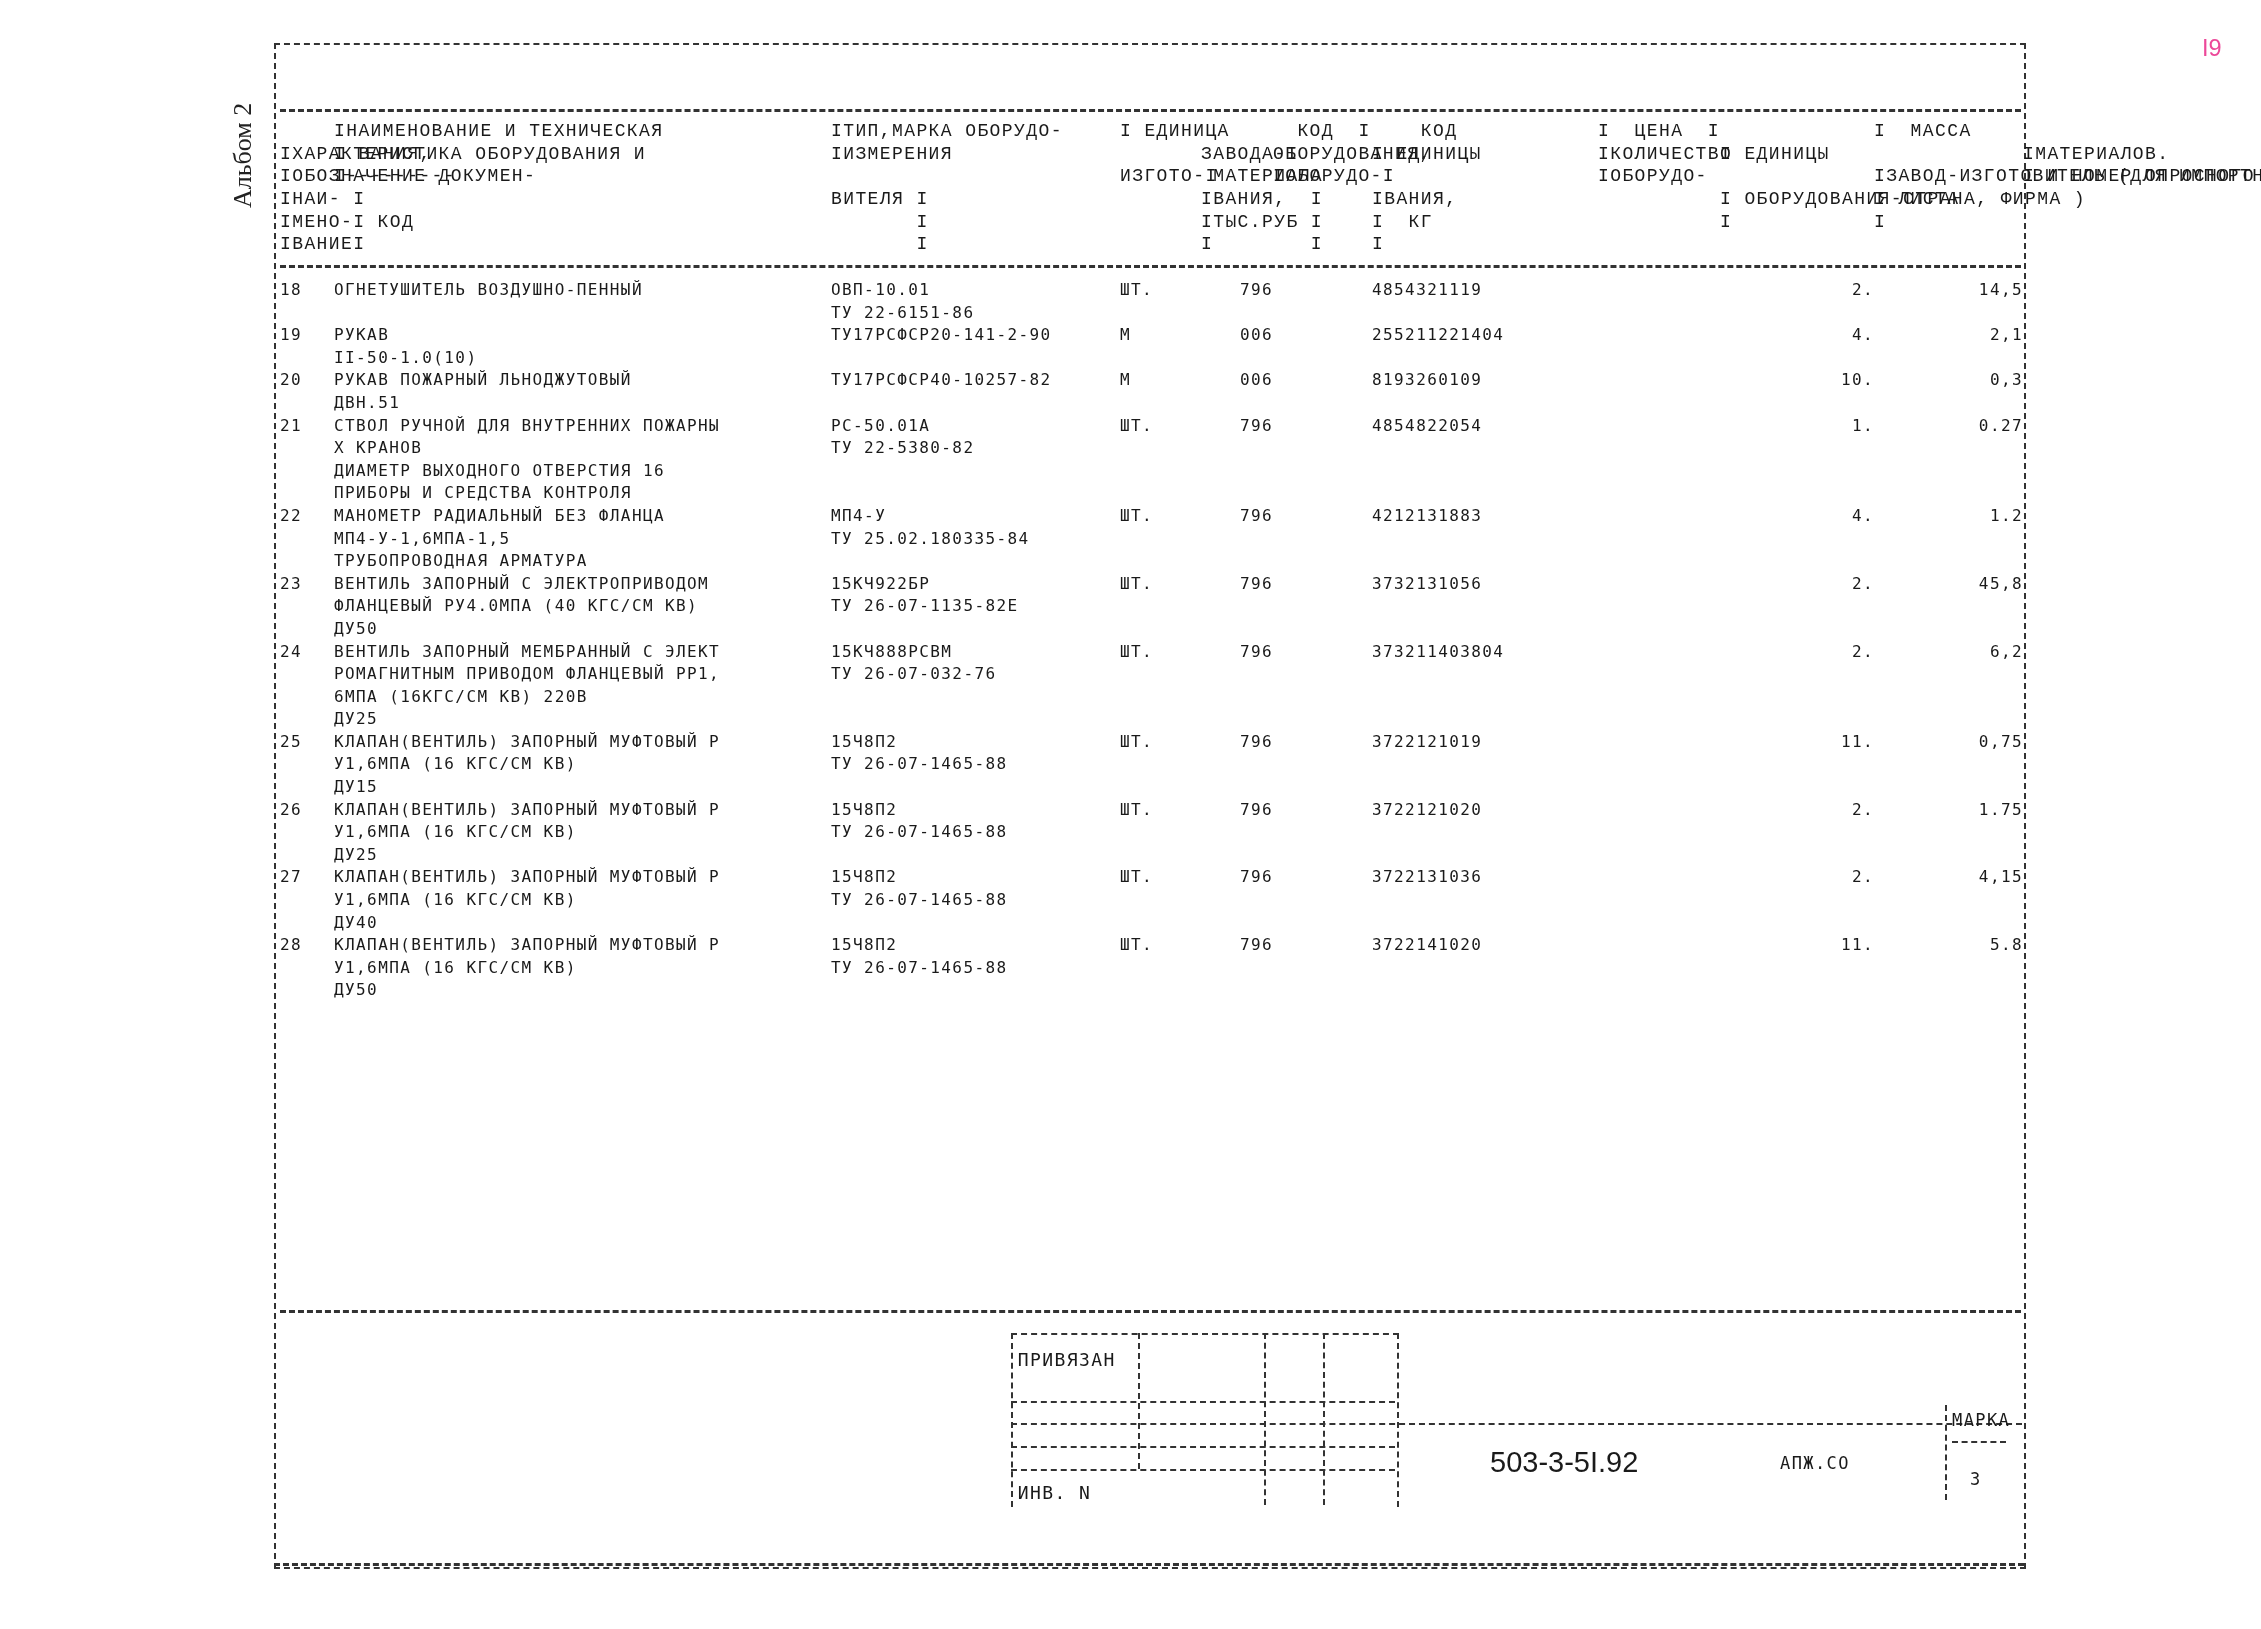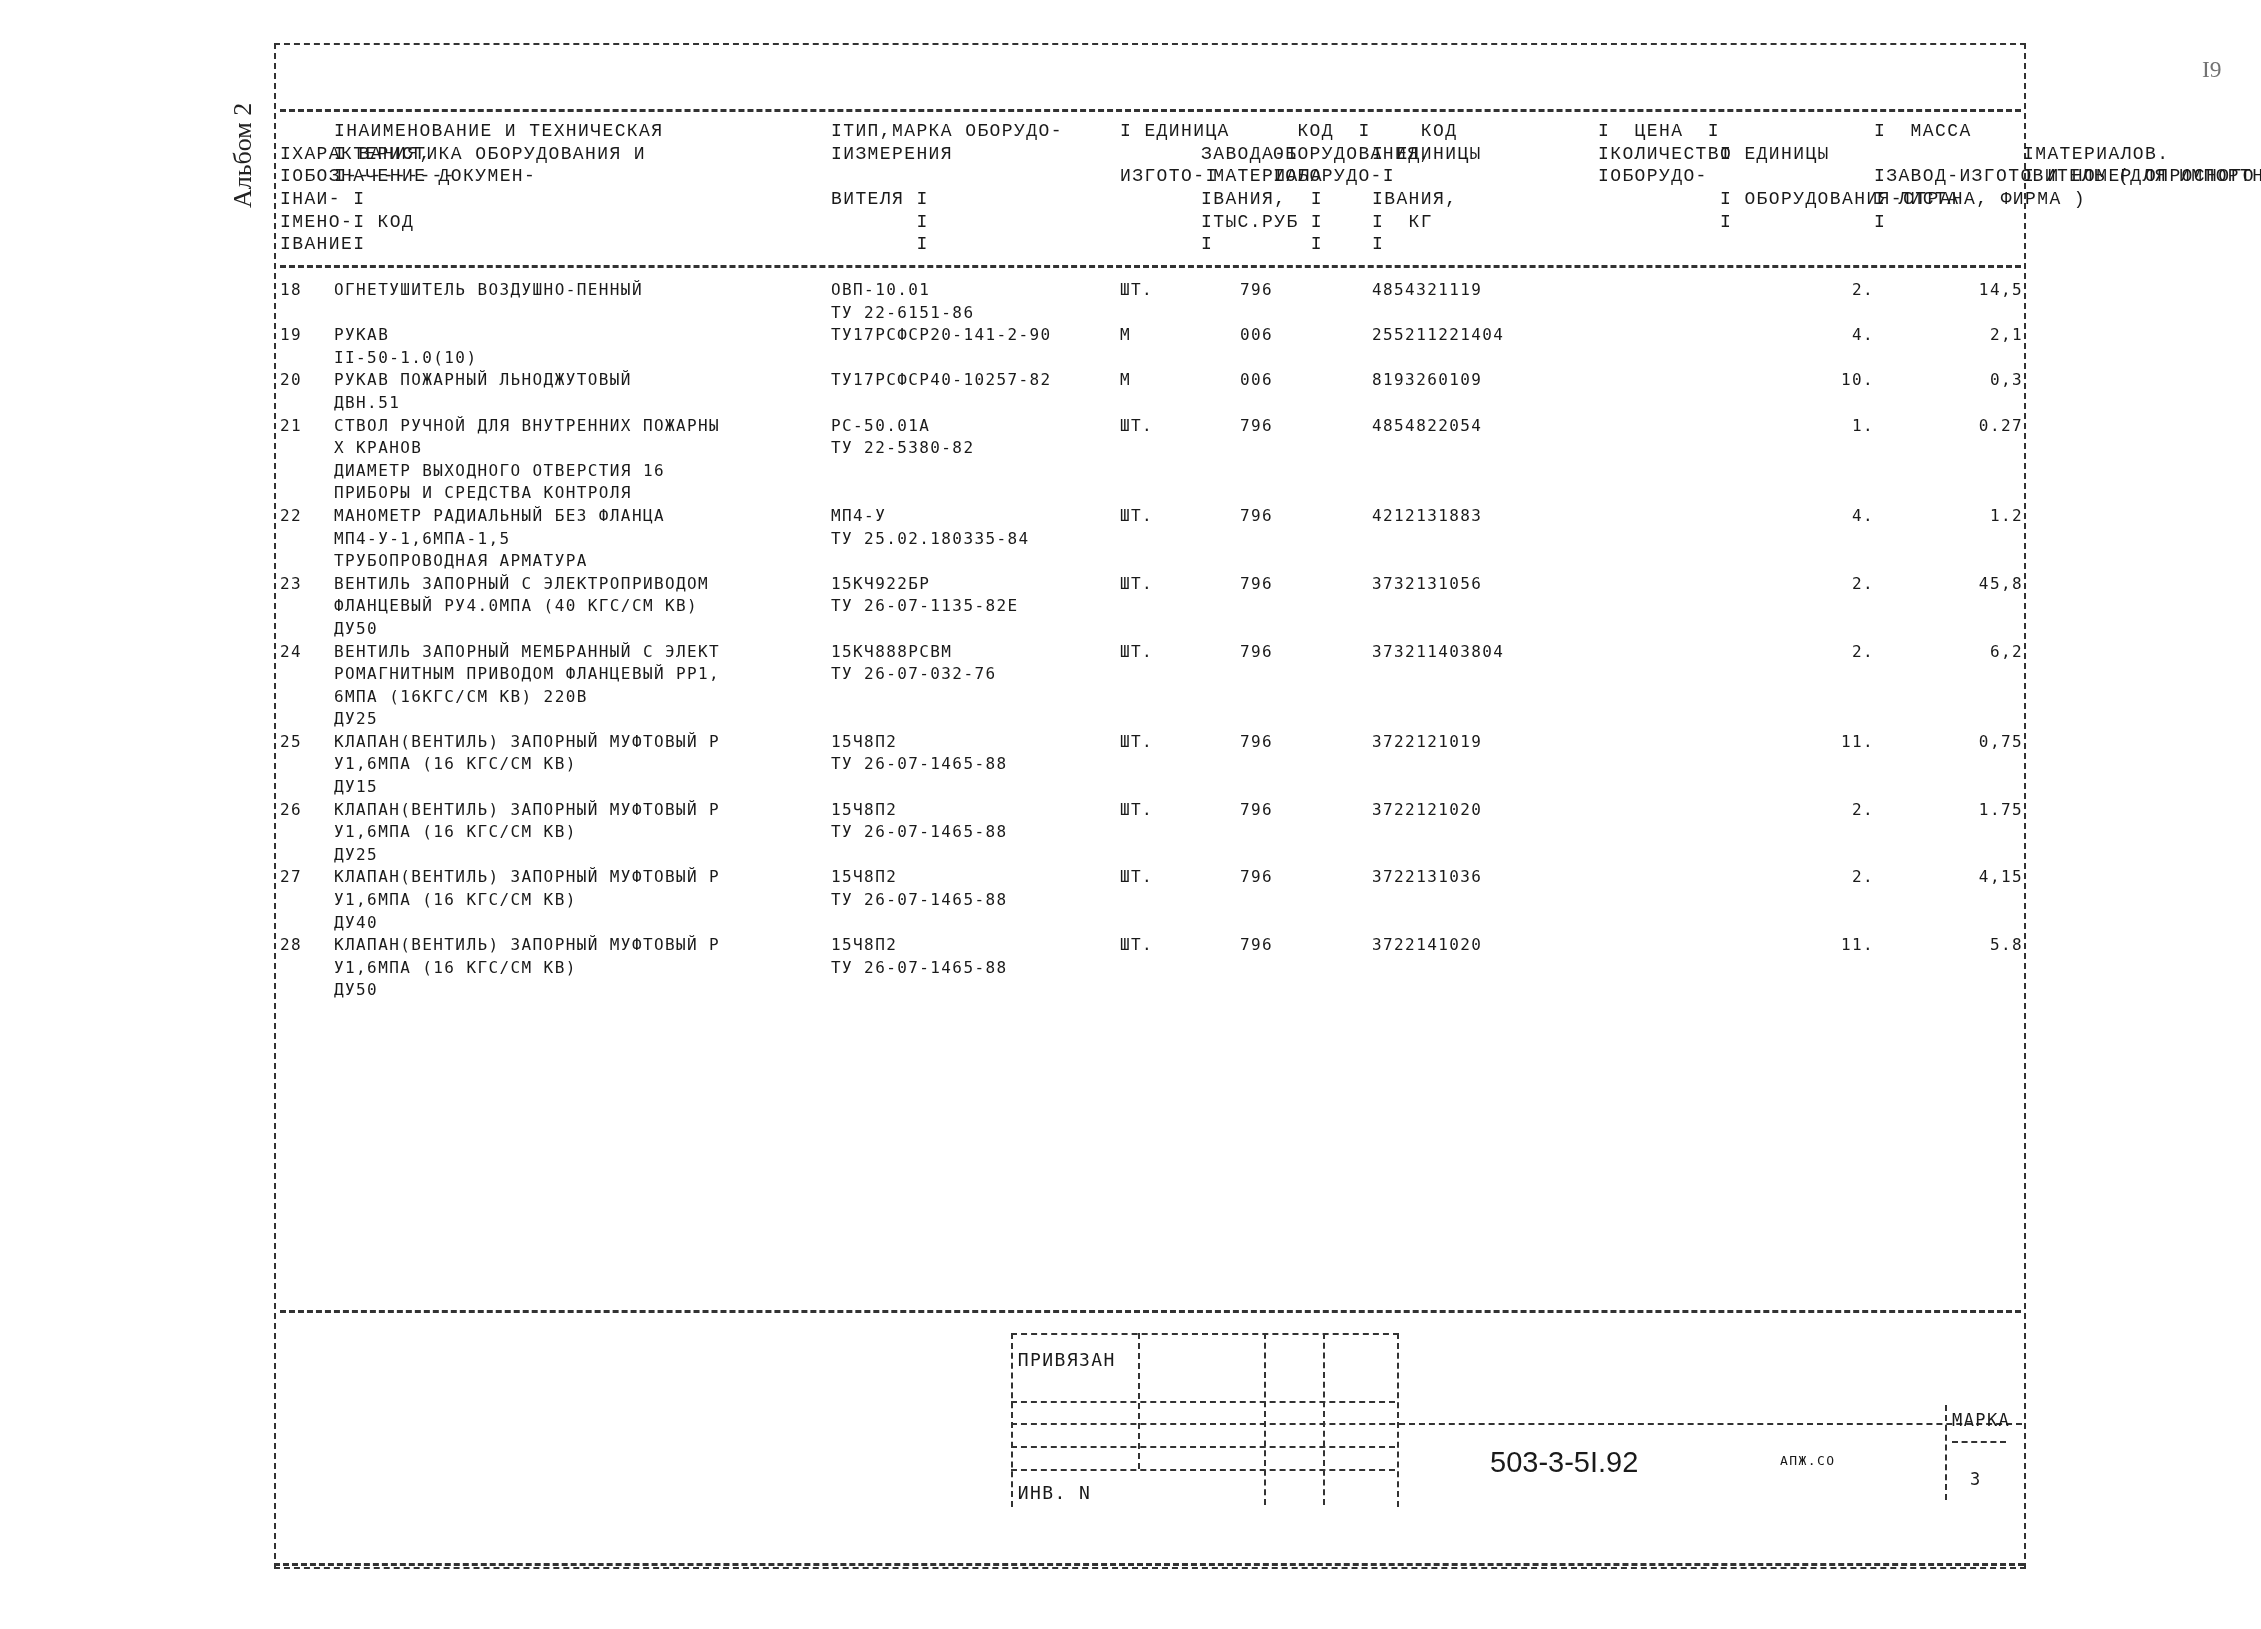--- a/index.html
+++ b/index.html
@@ -2,23 +2,23 @@
 <html style="font-size:7.2px"><head>
 <meta charset="utf-8">
 <style>
   html, body { margin:0; padding:0; background:#ffffff; }
   body {
     width:2297px; height:1630px; position:relative; overflow:hidden;
     font-family:"DejaVu Sans Mono","Liberation Mono",monospace;
     color:#1a1a1a;
   }
   .page-num {
-    position:absolute; left:2202px; top:56px;
-    font-family:Liberation Serif, serif;
-    font-size:23.5px; color:#737373;
+    position:absolute; left:2202px; top:35px;
+    font-family:Liberation Sans, sans-serif;
+    font-size:23.5px; color:#ec4899;
   }
   .album {
     position:absolute; left:228px; top:208px;
     transform:rotate(-90deg); transform-origin:left top;
     font-family:"Liberation Serif","DejaVu Serif",serif;
     font-size:26px; color:#222; white-space:nowrap;
   }
   .frame {
     position:absolute; left:274px; top:43px; width:1748px; height:1522px;
     border-left:2.7px dashed #333; border-right:2.7px dashed #333;
@@ -47,21 +47,21 @@
     position:absolute; left:0; top:0; width:384px; height:172px;
     border-top:2.7px dashed #333; border-right:2.7px dashed #333; border-left:2.7px dashed #333;
   }
   .stamp-line { position:absolute; left:0; border-top:2.7px dashed #333; }
   .stamp-v { position:absolute; top:0; border-left:2.7px dashed #333; }
   .code {
     position:absolute; left:479px; top:113px;
     font-family:"Liberation Sans","DejaVu Sans",sans-serif;
     font-size:29px; letter-spacing:0;
   }
-  .org { position:absolute; left:769px; top:120px; font-size:13px; }
+  .org { position:absolute; left:769px; top:120px; font-size:17px; }
   .sheet-box {
     position:absolute; left:934px; top:72px; width:68px; height:95px;
     border-left:2.7px dashed #333;
   }
   .sheet-label { position:absolute; left:941px; top:77px; font-size:17px; }
   .sheet-sep { position:absolute; left:941px; top:108px; width:54px; border-top:2.7px dashed #333; }
   .sheet-no { position:absolute; left:959px; top:136px; font-size:17px; }
   .bottom-rule { position:absolute; left:274px; top:1563px; width:1750px; border-top:3.2px dashed #333; }
 </style>
 </head>

